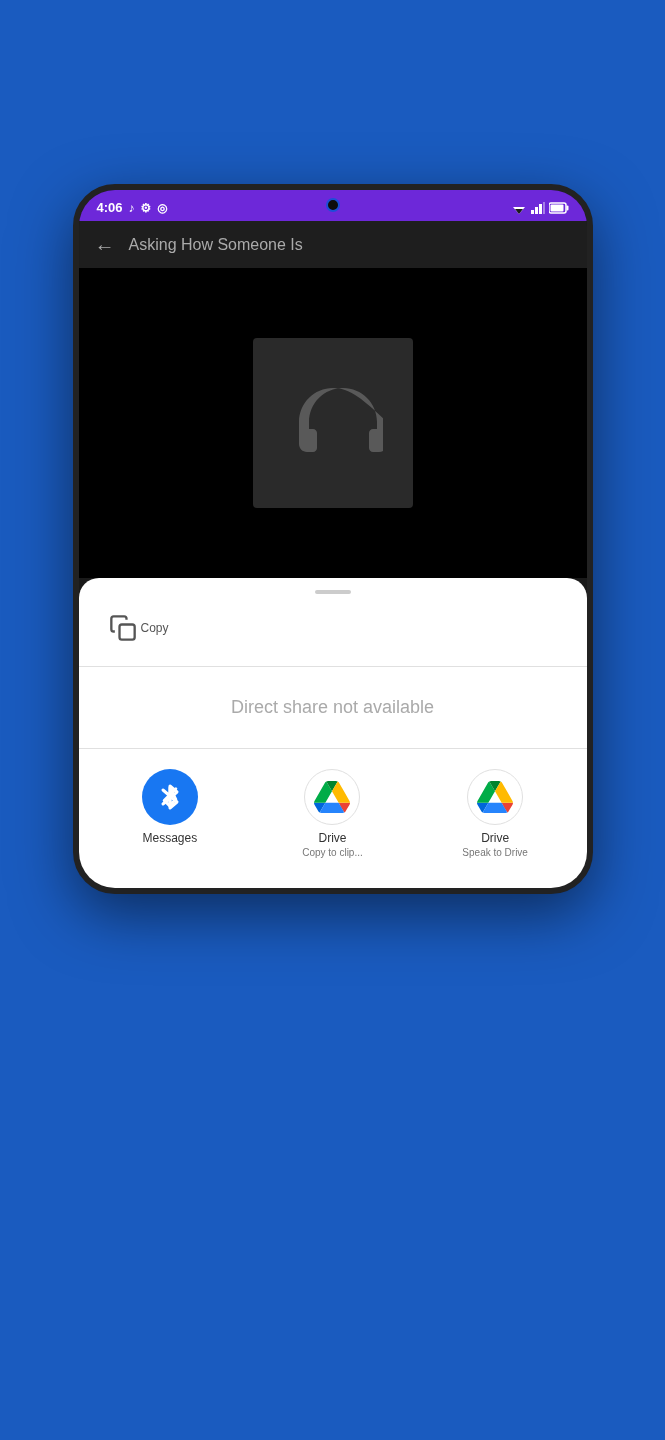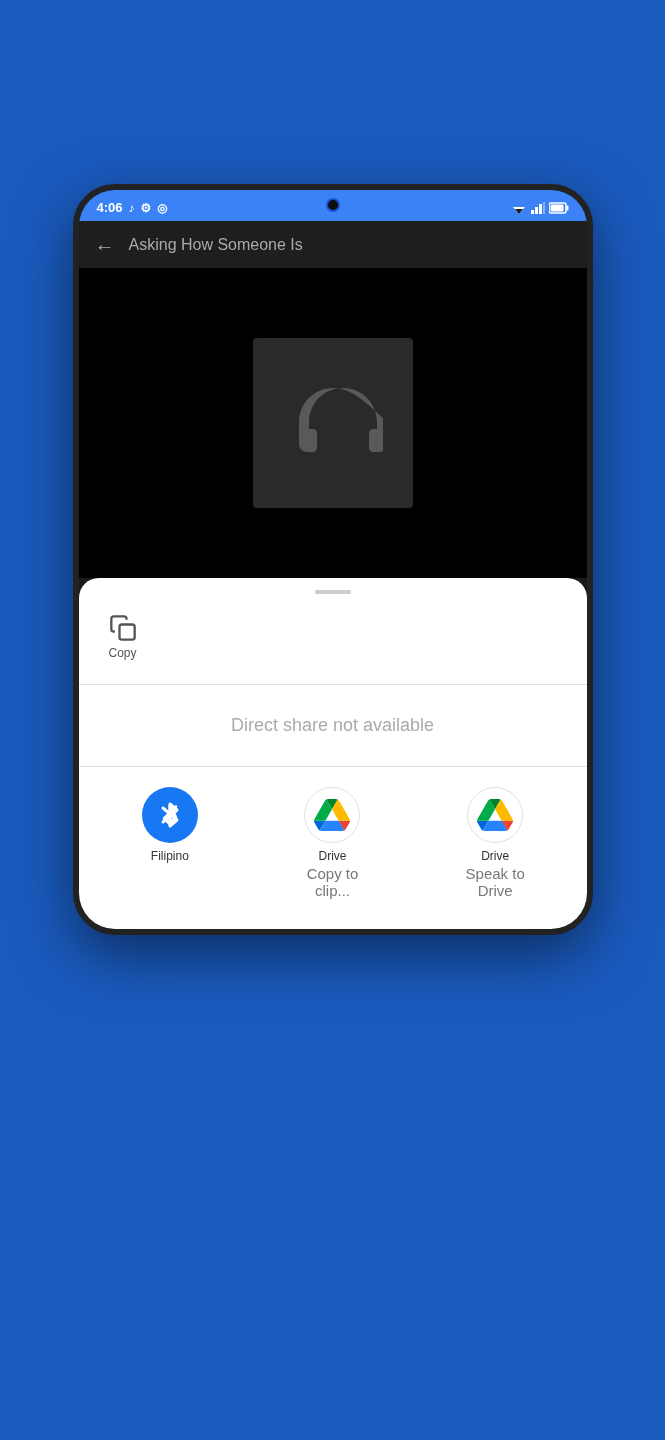--- a/index.html
+++ b/index.html
@@ -37,21 +37,21 @@
       border-radius: 42px;
       border: 6px solid #222;
       background: #1a1a1a;
       overflow: hidden;
       position: relative;
       box-shadow: 0 20px 60px rgba(0,0,0,0.5);
     }
 
     
     .status-bar {
-      background: #3b82f6;
+      background: #6d28d9;
       color: #fff;
       display: flex;
       align-items: center;
       padding: 10px 18px 6px 18px;
       font-size: 13px;
       font-weight: 600;
     }
 
     .status-bar-left {
       display: flex;
@@ -161,21 +161,21 @@
 
     .share-text {
       font-size: 14px;
       color: #333;
       flex: 1;
       line-height: 1.5;
     }
 
     .copy-button {
       display: flex;
-      flex-direction: column;
+      flex-direction: row;
       align-items: center;
       gap: 4px;
       padding: 6px 10px;
       cursor: pointer;
     }
 
     .copy-icon {
       width: 28px;
       height: 28px;
       color: #1a5bbf;
@@ -235,21 +235,21 @@
       background: #1877f2;
     }
 
     .app-name {
       font-size: 12px;
       color: #333;
       text-align: center;
     }
 
     .app-subtitle {
-      font-size: 15px;
+      font-size: 10px;
       color: #777;
       text-align: center;
       margin-top: -4px;
     }
 
     
     .drive-logo {
       width: 36px;
       height: 36px;
     }
@@ -337,21 +337,21 @@
           <div class="app-icon-circle bluetooth-circle">
             <svg width="28" height="28" viewBox="0 0 24 24" fill="white" stroke="white" stroke-width="0">
               <path d="M17 5L7 15l5 5V4l5 10-5 5" stroke="white" stroke-width="2.5" fill="none" stroke-linecap="round" stroke-linejoin="round"></path>
 
             </svg>
 
             <svg width="26" height="30" viewBox="0 0 26 30" fill="none" style="position:absolute;">
               <polyline points="6,8 20,20 13,26 13,4 20,10 6,22" stroke="white" stroke-width="3" fill="none" stroke-linecap="round" stroke-linejoin="round"></polyline>
             </svg>
           </div>
-          <span class="app-name">Filipino</span>
+          <span class="app-name">Messages</span>
         </div>
 
         <div class="app-item">
           <div class="app-icon-circle drive-circle">
             <svg class="drive-logo" viewBox="0 0 87.3 78" xmlns="http://www.w3.org/2000/svg">
               <path d="m6.6 66.85 3.85 6.65c.8 1.4 1.95 2.5 3.3 3.3l13.75-23.8h-27.5c0 1.55.4 3.1 1.2 4.5z" fill="#0066da"></path>
               <path d="m43.65 25-13.75-23.8c-1.35.8-2.5 1.9-3.3 3.3l-25.4 44a9.06 9.06 0 0 0 -1.2 4.5h27.5z" fill="#00ac47"></path>
               <path d="m73.55 76.8c1.35-.8 2.5-1.9 3.3-3.3l1.6-2.75 7.65-13.25c.8-1.4 1.2-2.95 1.2-4.5h-27.502l5.852 11.5z" fill="#ea4335"></path>
               <path d="m43.65 25 13.75-23.8c-1.35-.8-2.9-1.2-4.5-1.2h-18.5c-1.6 0-3.15.45-4.5 1.2z" fill="#00832d"></path>
               <path d="m59.8 53h-32.3l-13.75 23.8c1.35.8 2.9 1.2 4.5 1.2h50.8c1.6 0 3.15-.45 4.5-1.2z" fill="#2684fc"></path>

